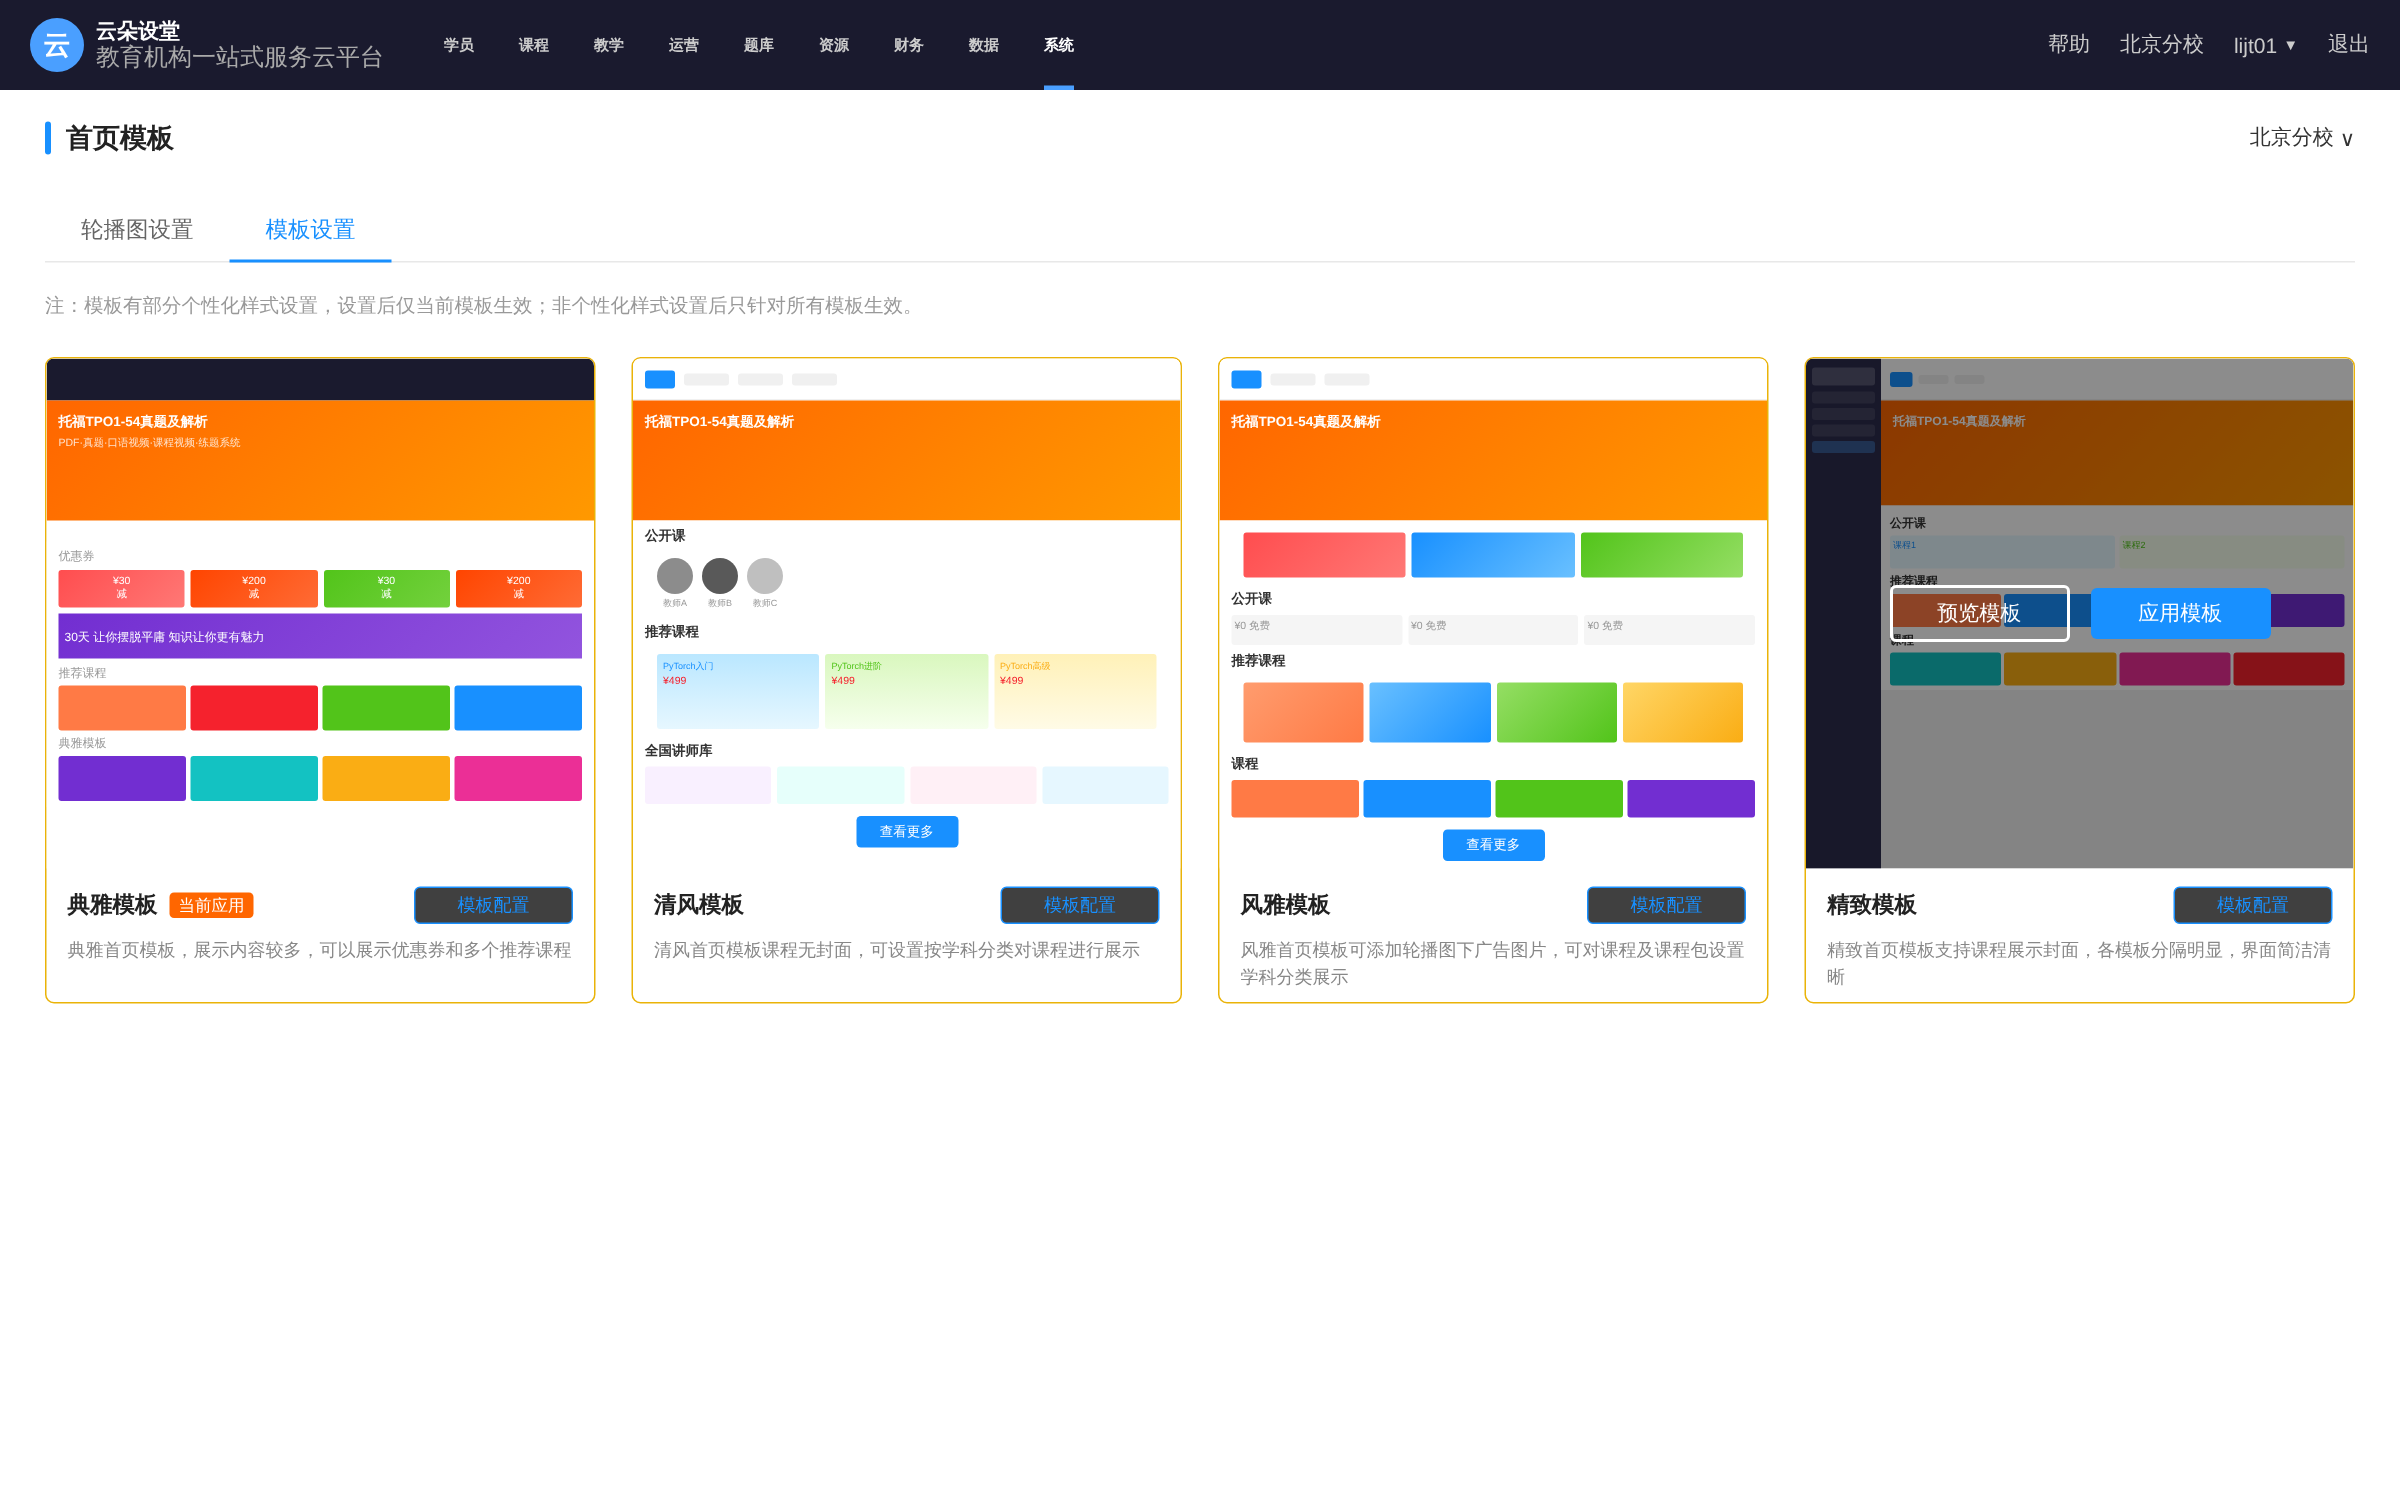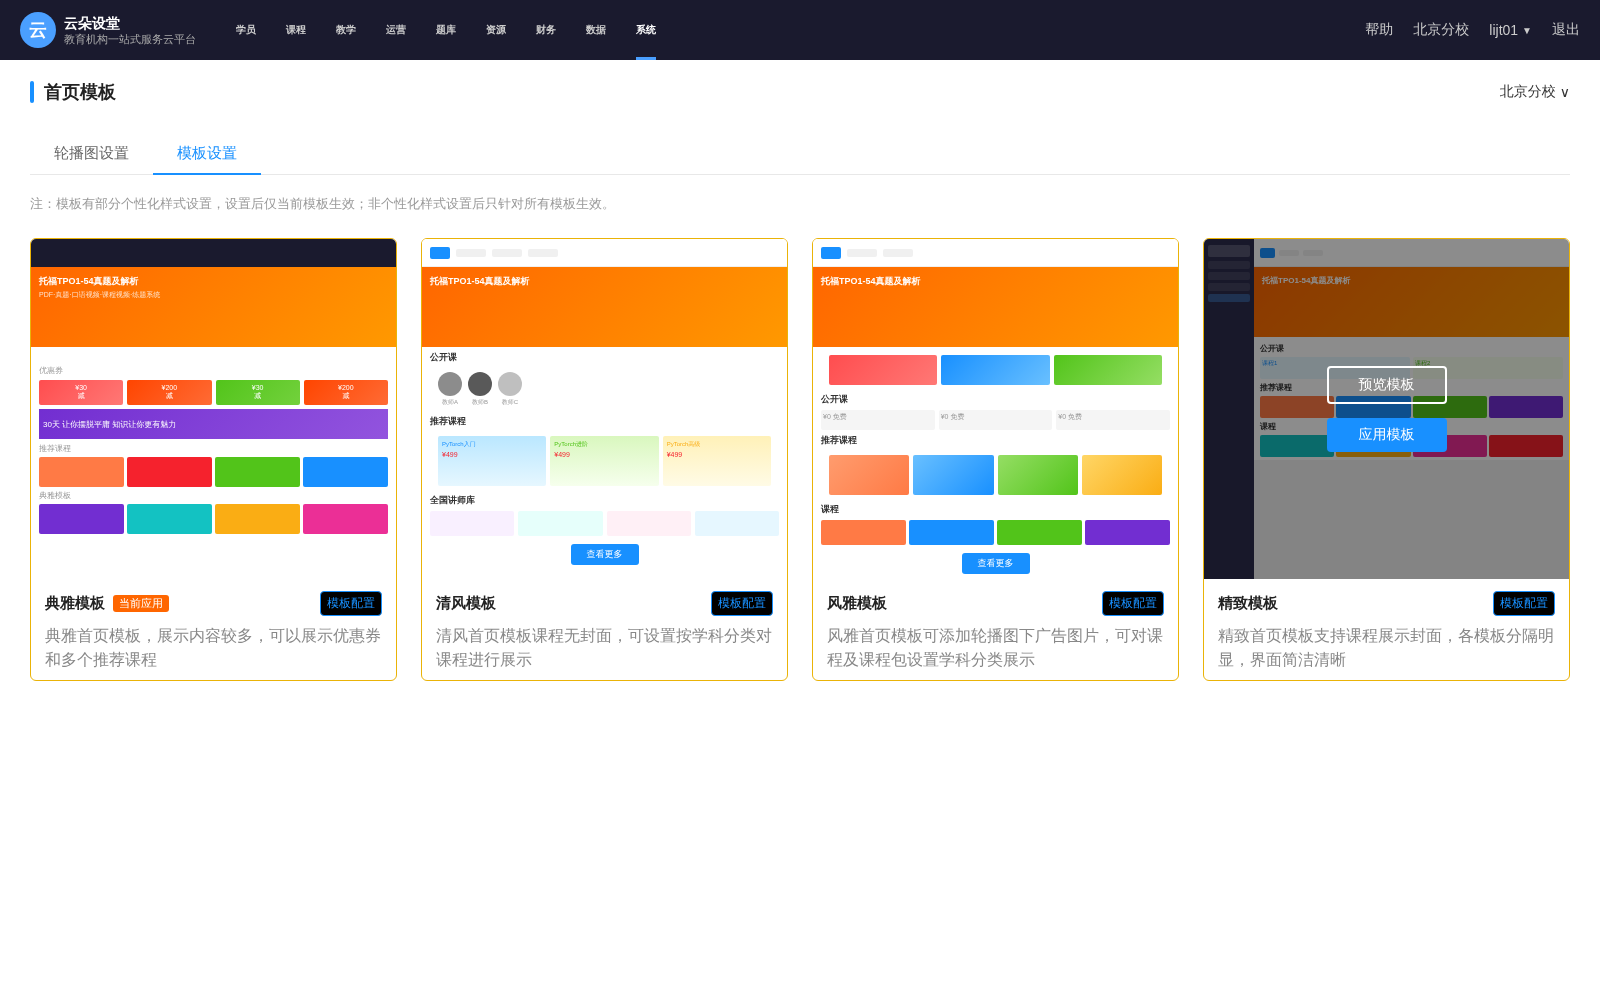--- a/index.html
+++ b/index.html
@@ -204,21 +204,20 @@
     .t3-course.tc2 { background: linear-gradient(135deg, #69c0ff, #1890ff); }
     .t3-course.tc3 { background: linear-gradient(135deg, #95de64, #52c41a); }
     .t3-course.tc4 { background: linear-gradient(135deg, #ffd666, #faad14); }
 
     
     .preview-overlay {
       position: absolute;
       top: 0; left: 0; right: 0; bottom: 0;
       background: rgba(0,0,0,0.45);
       display: flex;
-      flex-direction: column;
       align-items: center;
       justify-content: center;
       gap: 14px;
     }
     .preview-btn {
       padding: 8px 28px;
       border: 2px solid #fff;
       color: #fff;
       background: transparent;
       border-radius: 4px;
@@ -262,42 +261,42 @@
     .current-badge {
       background: #ff6600;
       color: #fff;
       font-size: 11px;
       padding: 1px 6px;
       border-radius: 3px;
     }
     .config-btn {
       border: 1px solid #1890ff;
       color: #1890ff;
-      background: #000000;
-      padding: 3px 6px;
+      background: #404040;
+      padding: 3px 28px;
       border-radius: 4px;
       font-size: 12px;
       cursor: pointer;
       margin-left: 42px;
     }
     .template-desc {
-      font-size: 16px;
+      font-size: 12px;
       color: #888;
       line-height: 1.5;
     }
   </style>
 </head>
 <body>
 
 <nav class="nav-bar">
   <div class="nav-logo">
     <div class="nav-logo-icon">云</div>
     <div class="nav-logo-text">
       <div class="main">云朵设堂</div>
-      <div style="font-size:11px;color:#aaa;">教育机构一站式服务云平台</div>
+      <div style="font-size:16px;color:#aaa;">教育机构一站式服务云平台</div>
     </div>
   </div>
 
   <div class="nav-menu">
     <span class="nav-item">学员</span>
     <span class="nav-item">课程</span>
     <span class="nav-item">教学</span>
     <span class="nav-item">运营</span>
     <span class="nav-item">题库</span>
     <span class="nav-item">资源</span>

